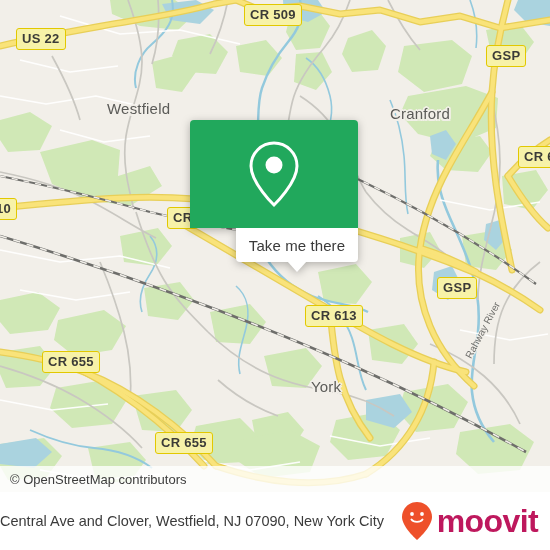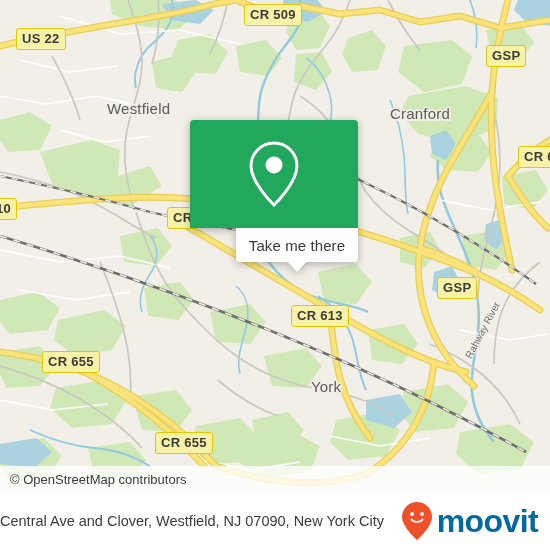--- a/index.html
+++ b/index.html
@@ -153,21 +153,21 @@
     box-sizing: border-box;
   }
   #brand {
     display: flex;
     align-items: center;
     gap: 5px;
     padding-right: 12px;
     margin-left: auto;
   }
   #brand-word {
-    color: #0369a1;
+    color: #be185d;
     font-size: 32px;
     font-weight: bold;
     letter-spacing: -0.6px;
     line-height: 1;
   }
 </style>
 </head>
 <body>
 
 <div id="app">
@@ -360,21 +360,21 @@
 
     <div class="river-label" style="left:468px; top:352px; transform: rotate(-62deg); transform-origin: 0 50%;">Rahway River</div>
 
     <div class="shield" style="left:16px; top:28px;text-align:right;">US 22</div>
     <div class="shield" style="left:244px; top:4px;">CR 509</div>
     <div class="shield" style="left:486px; top:45px;">GSP</div>
     <div class="shield" style="left:518px; top:146px;">CR 61</div>
     <div class="shield" style="left:-10px; top:198px;">10</div>
     <div class="shield" style="left:167px; top:207px;">CR</div>
     <div class="shield" style="left:437px; top:277px;">GSP</div>
-    <div class="shield" style="left:291px; top:305px;">CR 613</div>
+    <div class="shield" style="left:305px; top:305px;">CR 613</div>
     <div class="shield" style="left:42px; top:351px;">CR 655</div>
     <div class="shield" style="left:155px; top:432px;">CR 655</div>
 
     <div id="popup">
       <div id="popup-head">
         <svg width="56" height="70" viewBox="0 0 56 70">
           <path d="M28 4 C15.3 4 5 14.3 5 27 C5 44 28 66 28 66 C28 66 51 44 51 27 C51 14.3 40.7 4 28 4 Z" fill="none" stroke="#ffffff" stroke-width="3"></path>
           <circle cx="28" cy="26" r="8.5" fill="#ffffff"></circle>
         </svg>
       </div>

